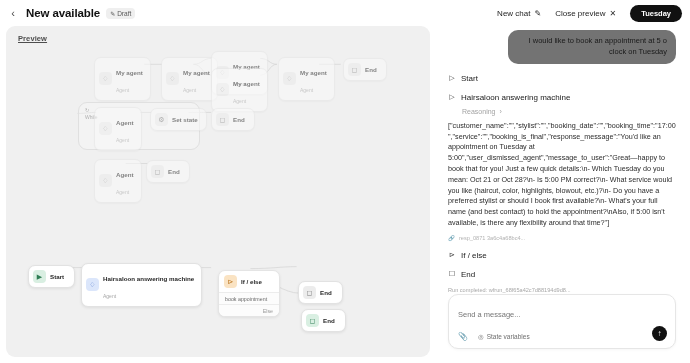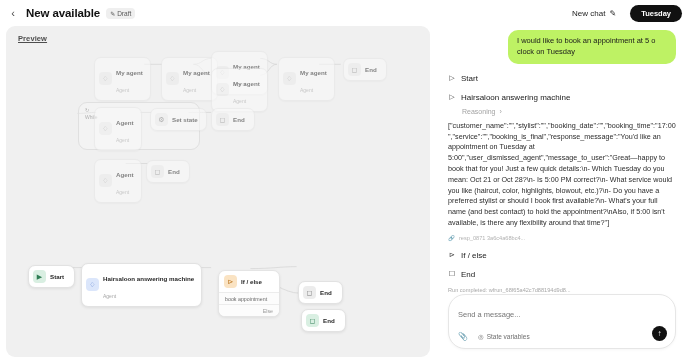--- a/index.html
+++ b/index.html
@@ -140,24 +140,24 @@
     padding-left: 4px;
   }
   .chat-scroll {
     flex: 1;
     overflow: hidden;
     padding: 4px 8px 4px 8px;
   }
   .user-bubble {
     margin-left: auto;
     max-width: 168px;
-    background: #bef264;
+    background: #737373;
     border-radius: 10px;
     padding: 6px 9px;
-    font-size: 7.5px; color: #1a1a1a; line-height: 1.45;
+    font-size: 7.5px; color: #1a1a1a; line-height: 1.45; text-align: right;
   }
   .step {
     display: flex; align-items: center; gap: 5px;
     margin-top: 10px;
   }
   .step-icon { font-size: 7px; color: #3a3a3a; width: 8px; text-align: center; }
   .step-label { font-size: 8px; color: #1a1a1a; font-weight: 500; }
   .reasoning {
     display: flex; align-items: center; gap: 4px;
     margin: 6px 0 0 14px;
@@ -176,21 +176,21 @@
   }
   .run-complete {
     margin-top: 8px;
     font-size: 5.6px; color: #a8a8a8;
   }
 
   
   .composer-wrap { padding: 0 8px 8px 8px; }
   .composer {
     border: 0.8px solid #e6e6e6;
-    border-radius: 17px;
+    border-radius: 10px;
     background: #fff;
     padding: 8px 9px 7px 9px;
     box-shadow: 0 1px 3px rgba(0,0,0,0.04);
     position: relative;
   }
   .composer-input {
     font-size: 7.5px; color: #b3b3b3;
     border: none; outline: none; width: 100%;
     background: transparent;
     font-family: "Liberation Sans", sans-serif;
@@ -219,20 +219,24 @@
   <div class="back-chevron">‹</div>
   <div class="wf-title">New available</div>
   <div class="draft-badge">
     <span class="pencil">✎</span>
     <span>Draft</span>
   </div>
   <div class="topbar-spacer"></div>
   <div class="top-action">
     <span>New chat</span>
     <span class="gl">✎</span>
+  </div>
+  <div class="top-action">
+    <span>Close preview</span>
+    <span class="gl">✕</span>
   </div>
   <div class="publish-btn">Tuesday</div>
 </div>
 
 <div class="body">
 
   <div class="canvas-wrap">
     <div class="preview-label">Preview</div>
 
     <svg class="edges" viewBox="0 0 424 337">

